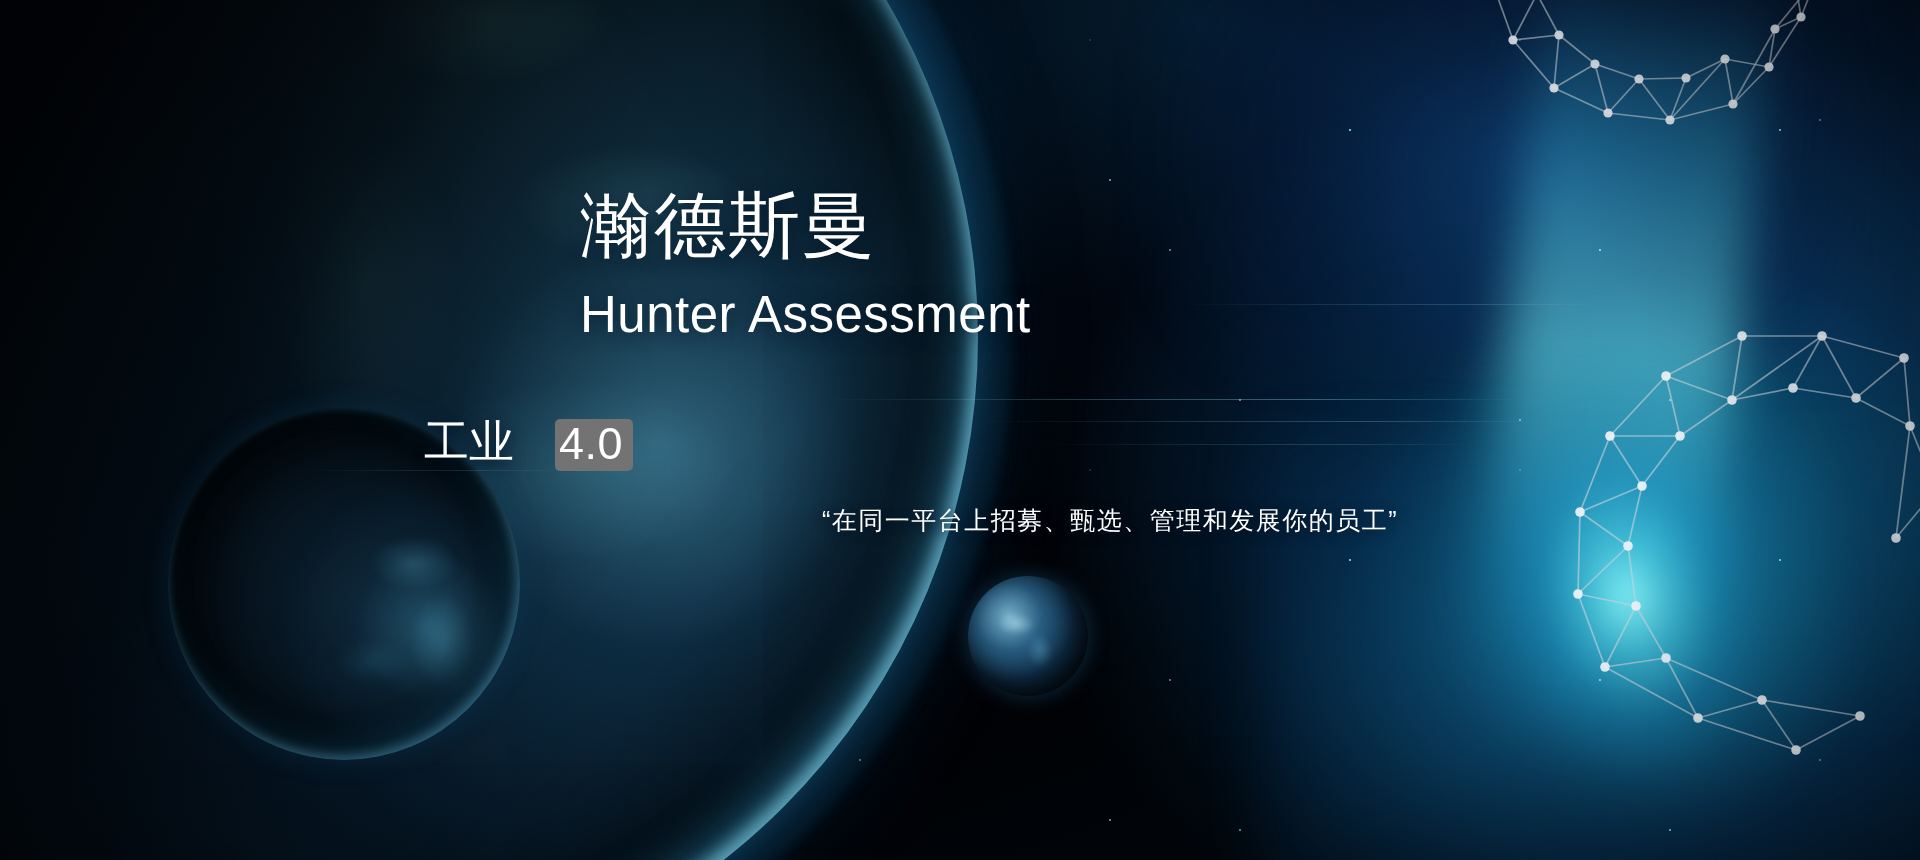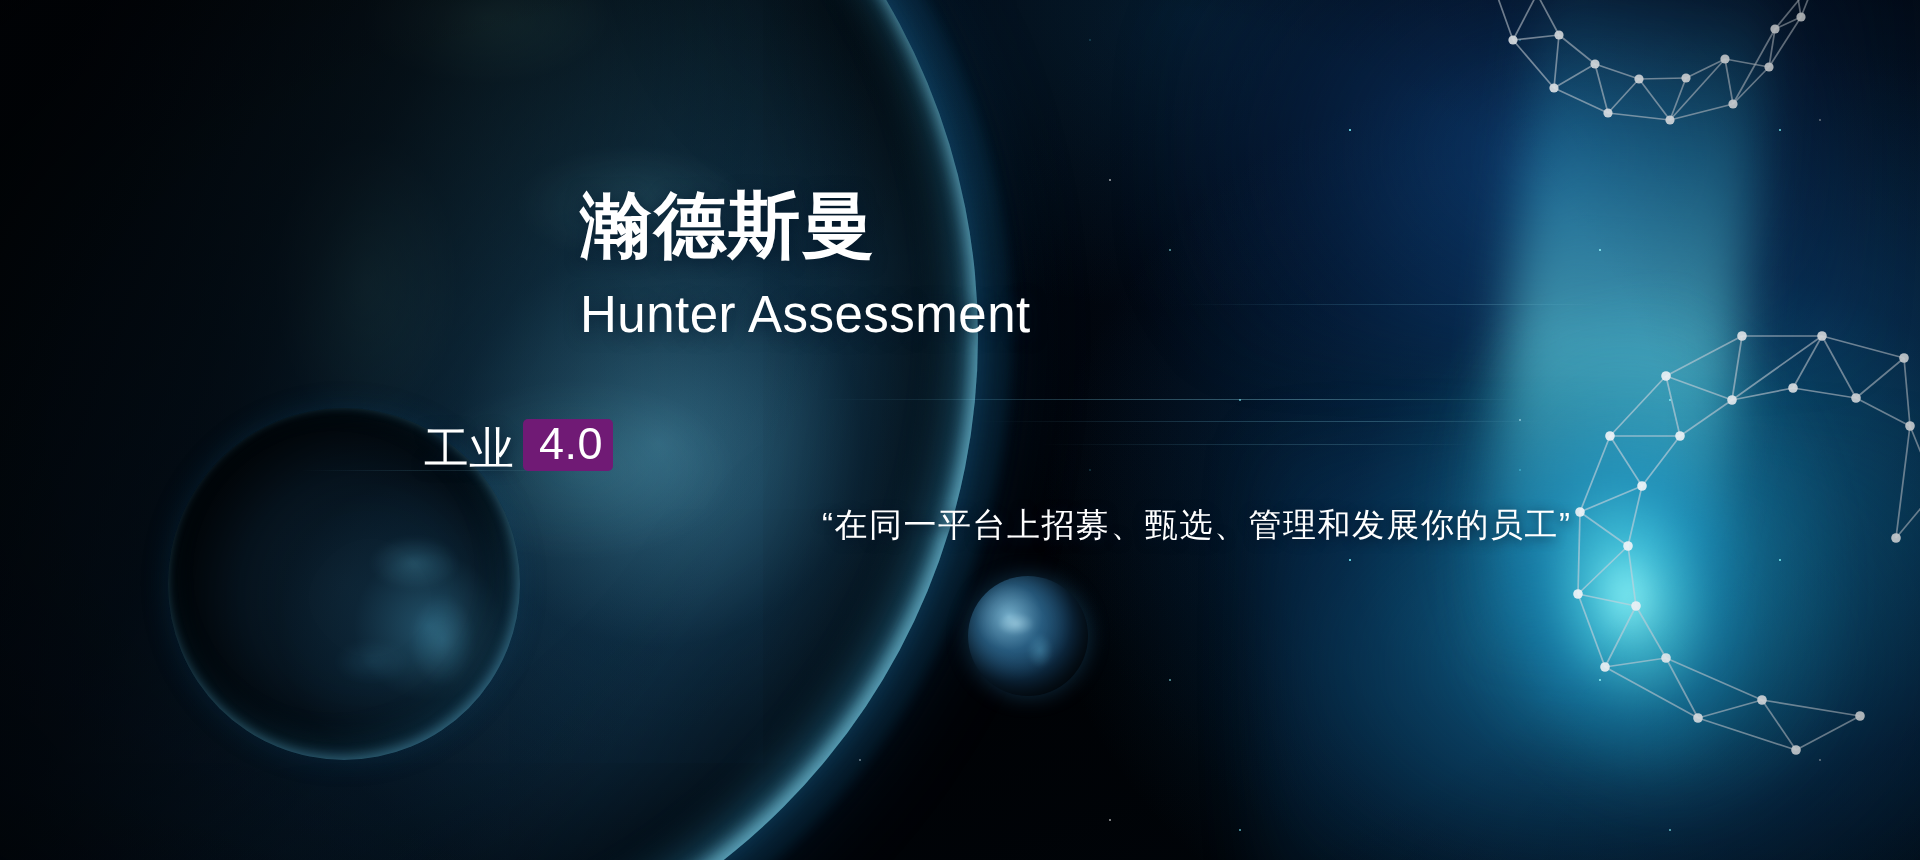--- a/index.html
+++ b/index.html
@@ -245,67 +245,68 @@
   .copy {
     position: absolute;
     left: 0; top: 0;
     width: 1920px; height: 860px;
   }
   .title-cn {
     position: absolute;
     left: 580px; top: 189px;
     font-size: 72px;
     line-height: 1;
-    font-weight: 700;
+    font-weight: 400;
     color: #ffffff;
     letter-spacing: 2px;
     text-shadow: 0 2px 16px rgba(0,20,40,0.75);
   }
   .title-en {
     position: absolute;
     left: 580px; top: 289px;
     font-size: 51px;
     line-height: 1;
     font-weight: 400;
     color: #ffffff;
     letter-spacing: 0.5px;
     text-shadow: 0 2px 18px rgba(0,20,40,0.70);
     white-space: nowrap;
   }
   .tagline {
     position: absolute;
     left: 424px; top: 419px;
     display: flex;
-    align-items: flex-end;
+    align-items: flex-start;
     font-size: 45px;
     line-height: 1;
     font-weight: 400;
     color: #ffffff;
     white-space: nowrap;
     text-shadow: 0 2px 14px rgba(0,15,35,0.85);
+    gap: 32px;
   }
   .tagline .seg { display: inline-block; }
   .badge-40 {
     display: inline-flex;
     align-items: center;
     justify-content: center;
-    background: #701a75;
+    background: #737373;
     color: #ffffff;
     border-radius: 5px;
-    padding: 2px 10px 5px 16px;
+    padding: 2px 10px 5px 4px;
     margin: 0 9px;
     font-size: 45px;
     line-height: 1;
     letter-spacing: 0.5px;
     text-shadow: none;
   }
   .subquote {
     position: absolute;
     left: 822px; top: 508px;
-    font-size: 33px;
+    font-size: 25px;
     line-height: 1;
     font-weight: 400;
     color: #ffffff;
     letter-spacing: 1.5px;
     white-space: nowrap;
     text-shadow: 0 2px 12px rgba(0,15,35,0.9);
   }
 
   
   .vignette {

